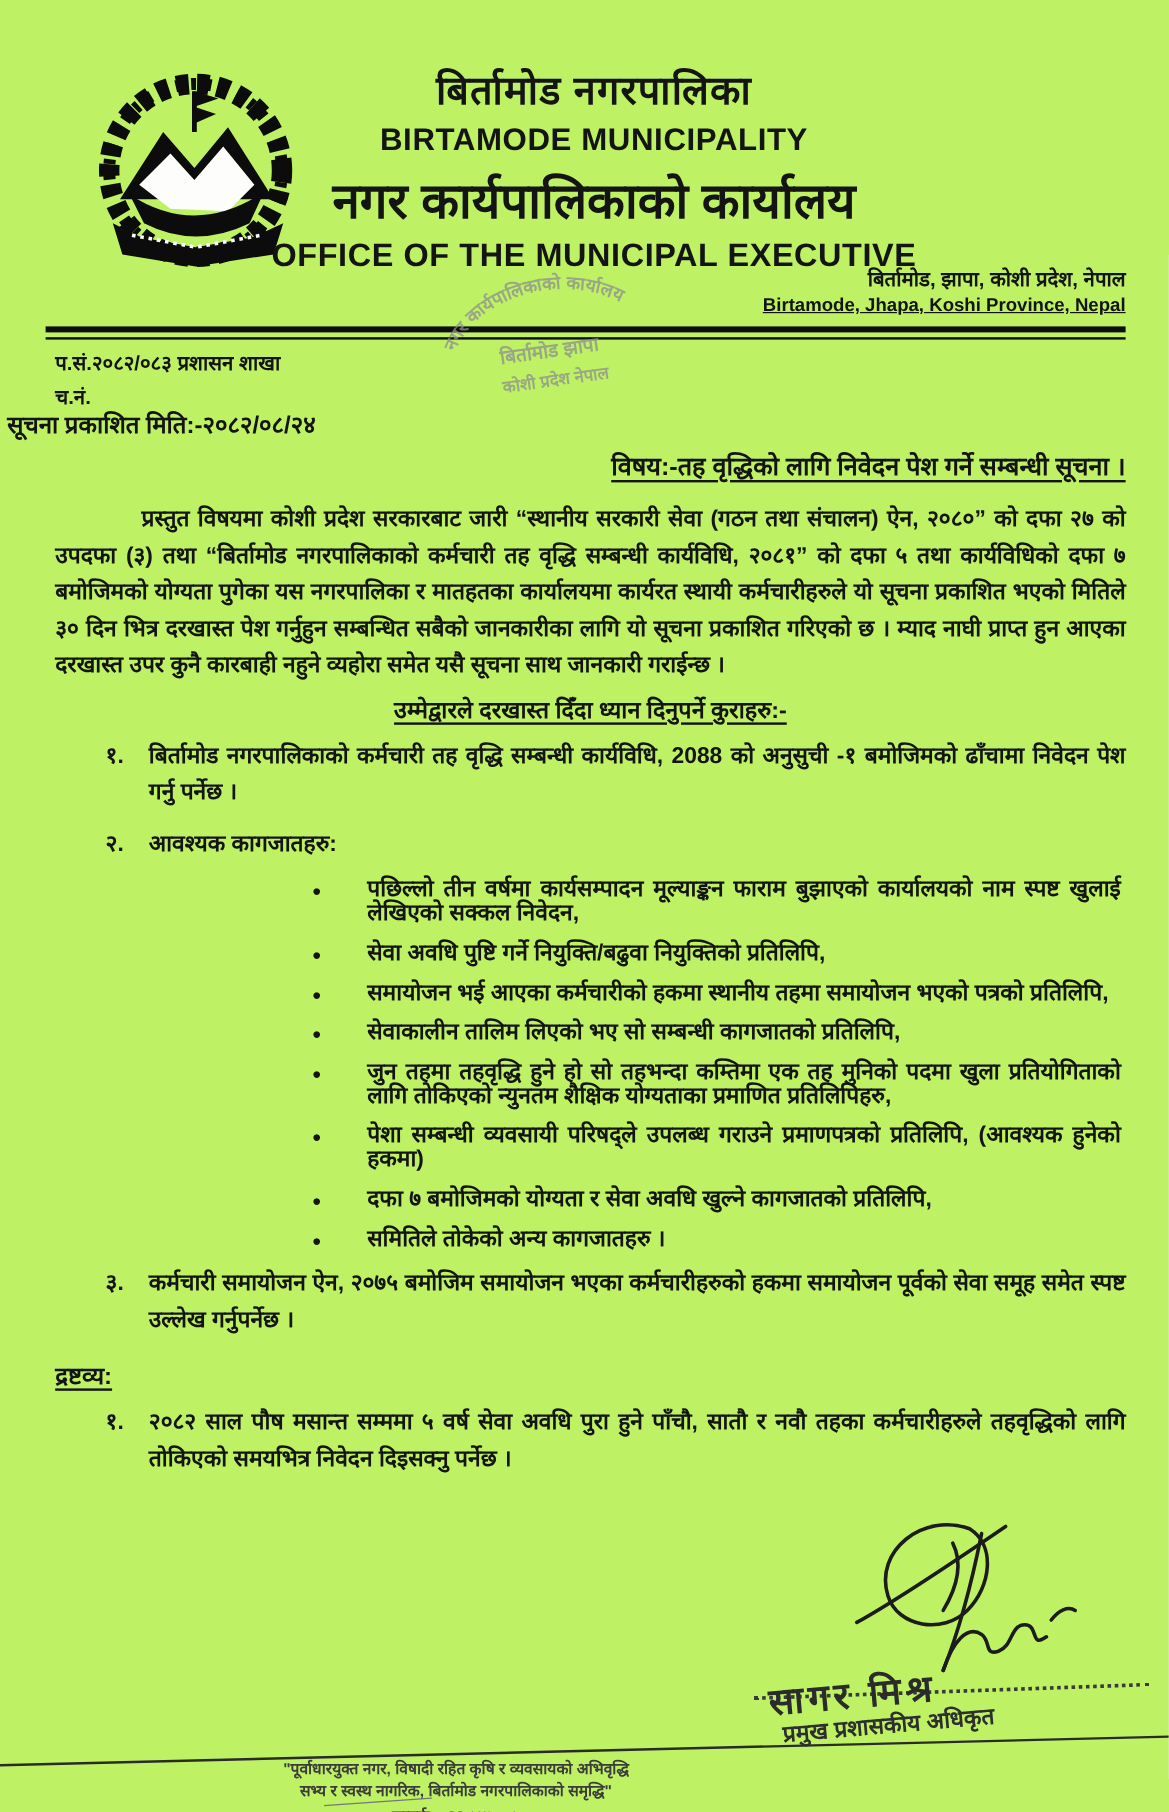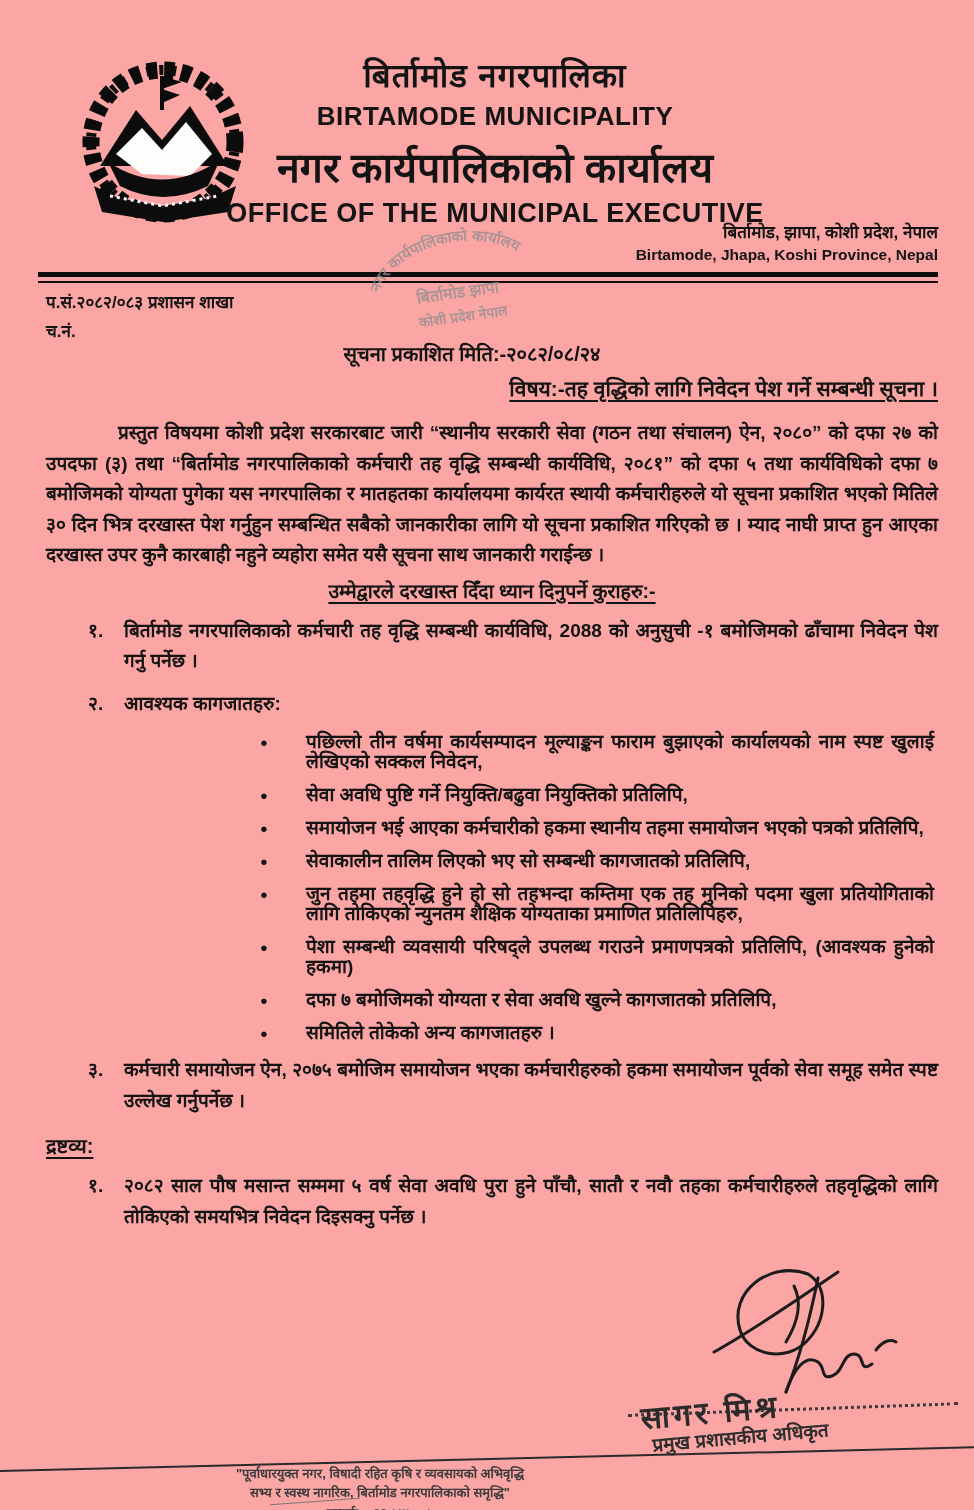--- a/index.html
+++ b/index.html
@@ -3,21 +3,21 @@
 <meta charset="utf-8">
 <style>
   * { margin: 0; padding: 0; box-sizing: border-box; }
   html, body { background: #e8e8e8; }
   body { font-family: "Liberation Sans", "DejaVu Sans", sans-serif; }
   .page {
     position: relative;
     width: 974px;
     height: 1510px;
     margin: 0 auto;
-    background: #fca5a5;
+    background: #bef264;
     color: #141414;
     overflow: hidden;
   }
 
   
   .emblem {
     position: absolute;
     left: 58px; top: 58px;
     width: 215px; height: 178px;
   }
@@ -31,21 +31,21 @@
   .t-en1 { font-size: 26px; font-weight: bold; margin-top: 4px; letter-spacing: 0.5px; }
   .t-np2 { font-size: 41px; font-weight: bold; margin-top: 6px; }
   .t-en2 { font-size: 27px; font-weight: bold; margin-top: 4px; letter-spacing: 0.5px; }
   .address-block {
     position: absolute;
     right: 36px; top: 222px;
     text-align: right;
     line-height: 22px;
   }
   .addr-np { font-size: 17px; font-weight: bold; }
-  .addr-en { font-size: 15.5px; font-weight: bold; }
+  .addr-en { font-size: 15.5px; font-weight: bold; text-decoration: underline; }
 
   
   .stamp {
     position: absolute;
     left: 345px; top: 198px;
     width: 220px; height: 150px;
     opacity: 0.75;
     transform: rotate(-8deg);
     z-index: 3;
     pointer-events: none;
@@ -67,21 +67,20 @@
     line-height: 29px;
   }
 
   
   .content {
     position: absolute;
     left: 46px; top: 340px;
     width: 892px;
   }
   .date-line {
-    text-align: center;
     font-size: 20px; font-weight: bold;
     margin-left: -40px;
   }
   .subject-line {
     text-align: right;
     font-size: 21px; font-weight: bold;
     margin-top: 7px;
     text-decoration: underline;
     text-underline-offset: 4px;
     text-decoration-thickness: 2px;

